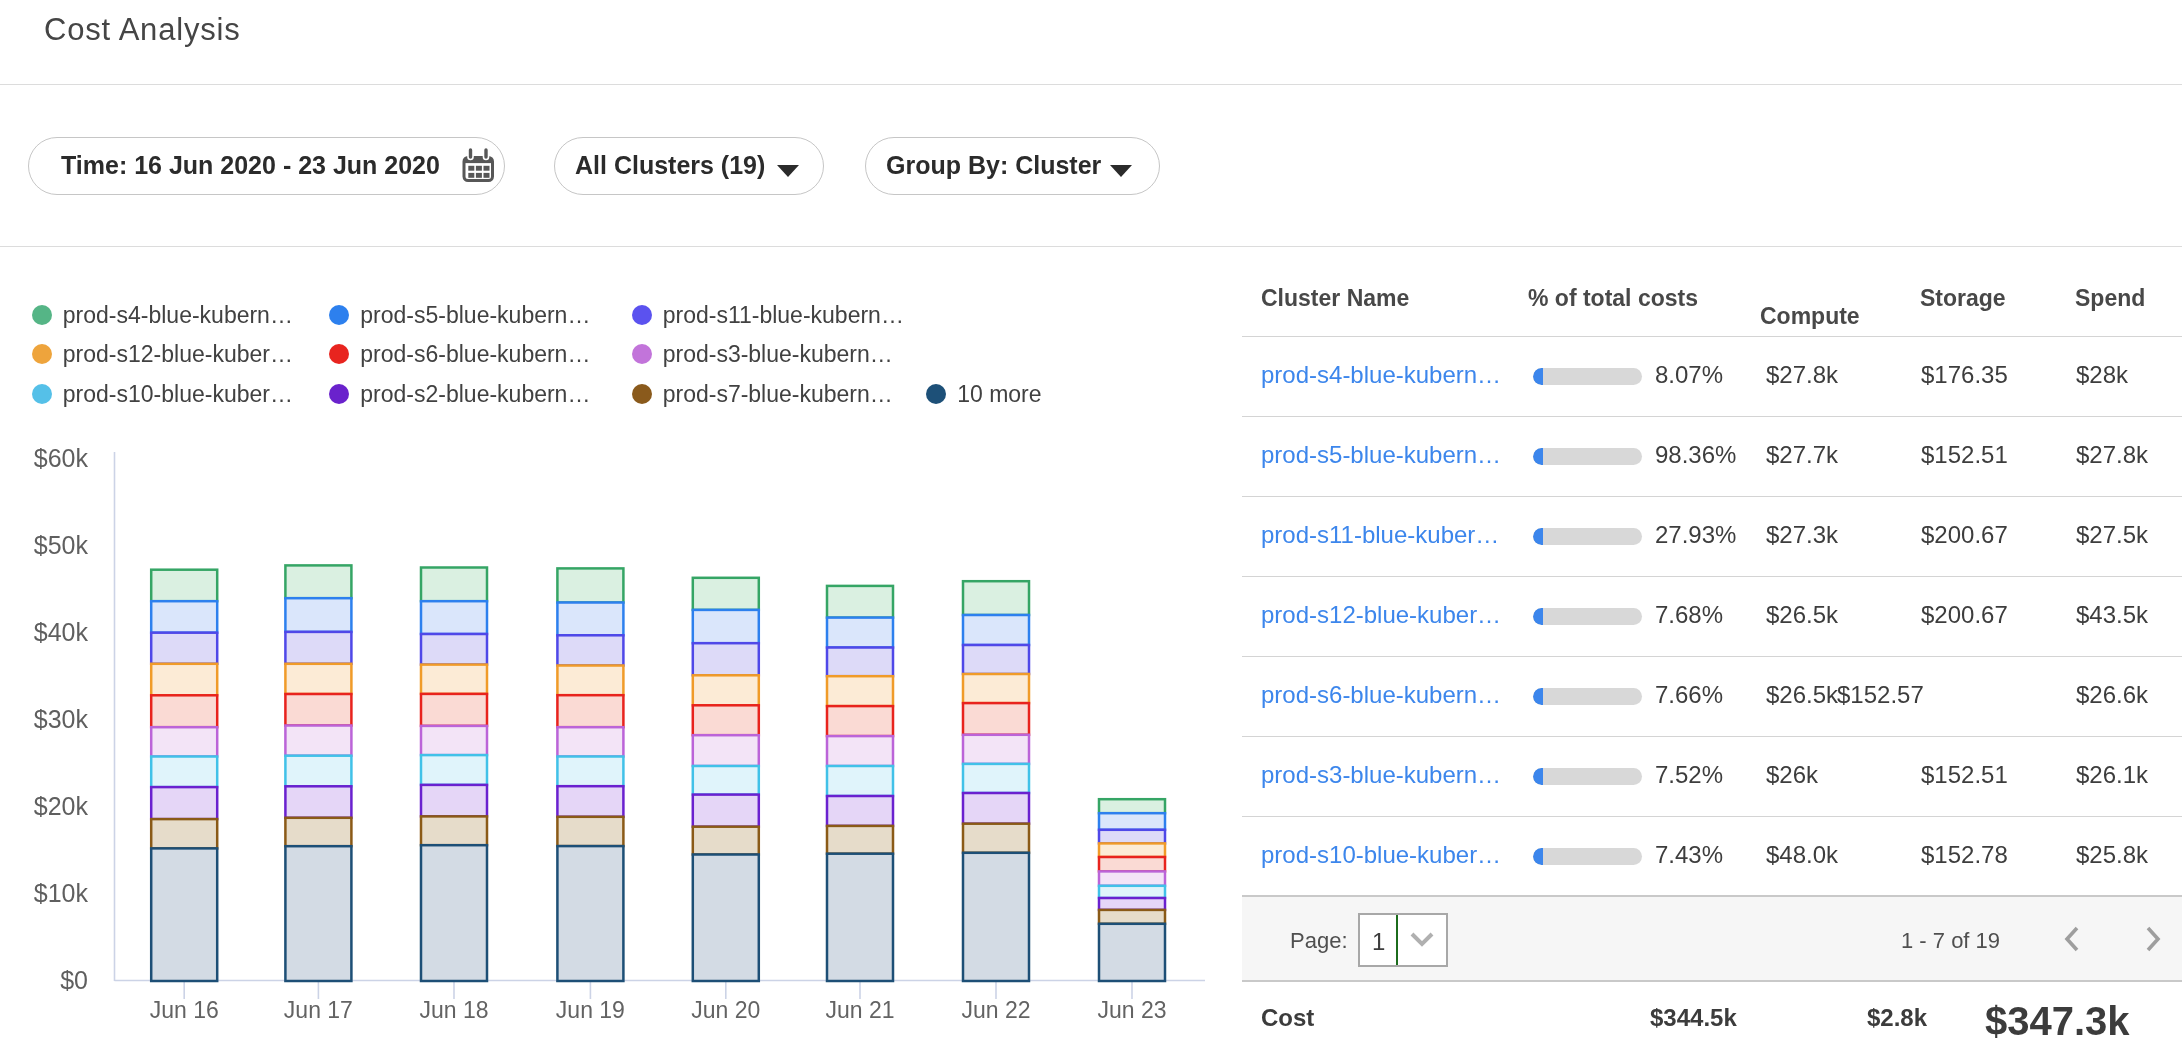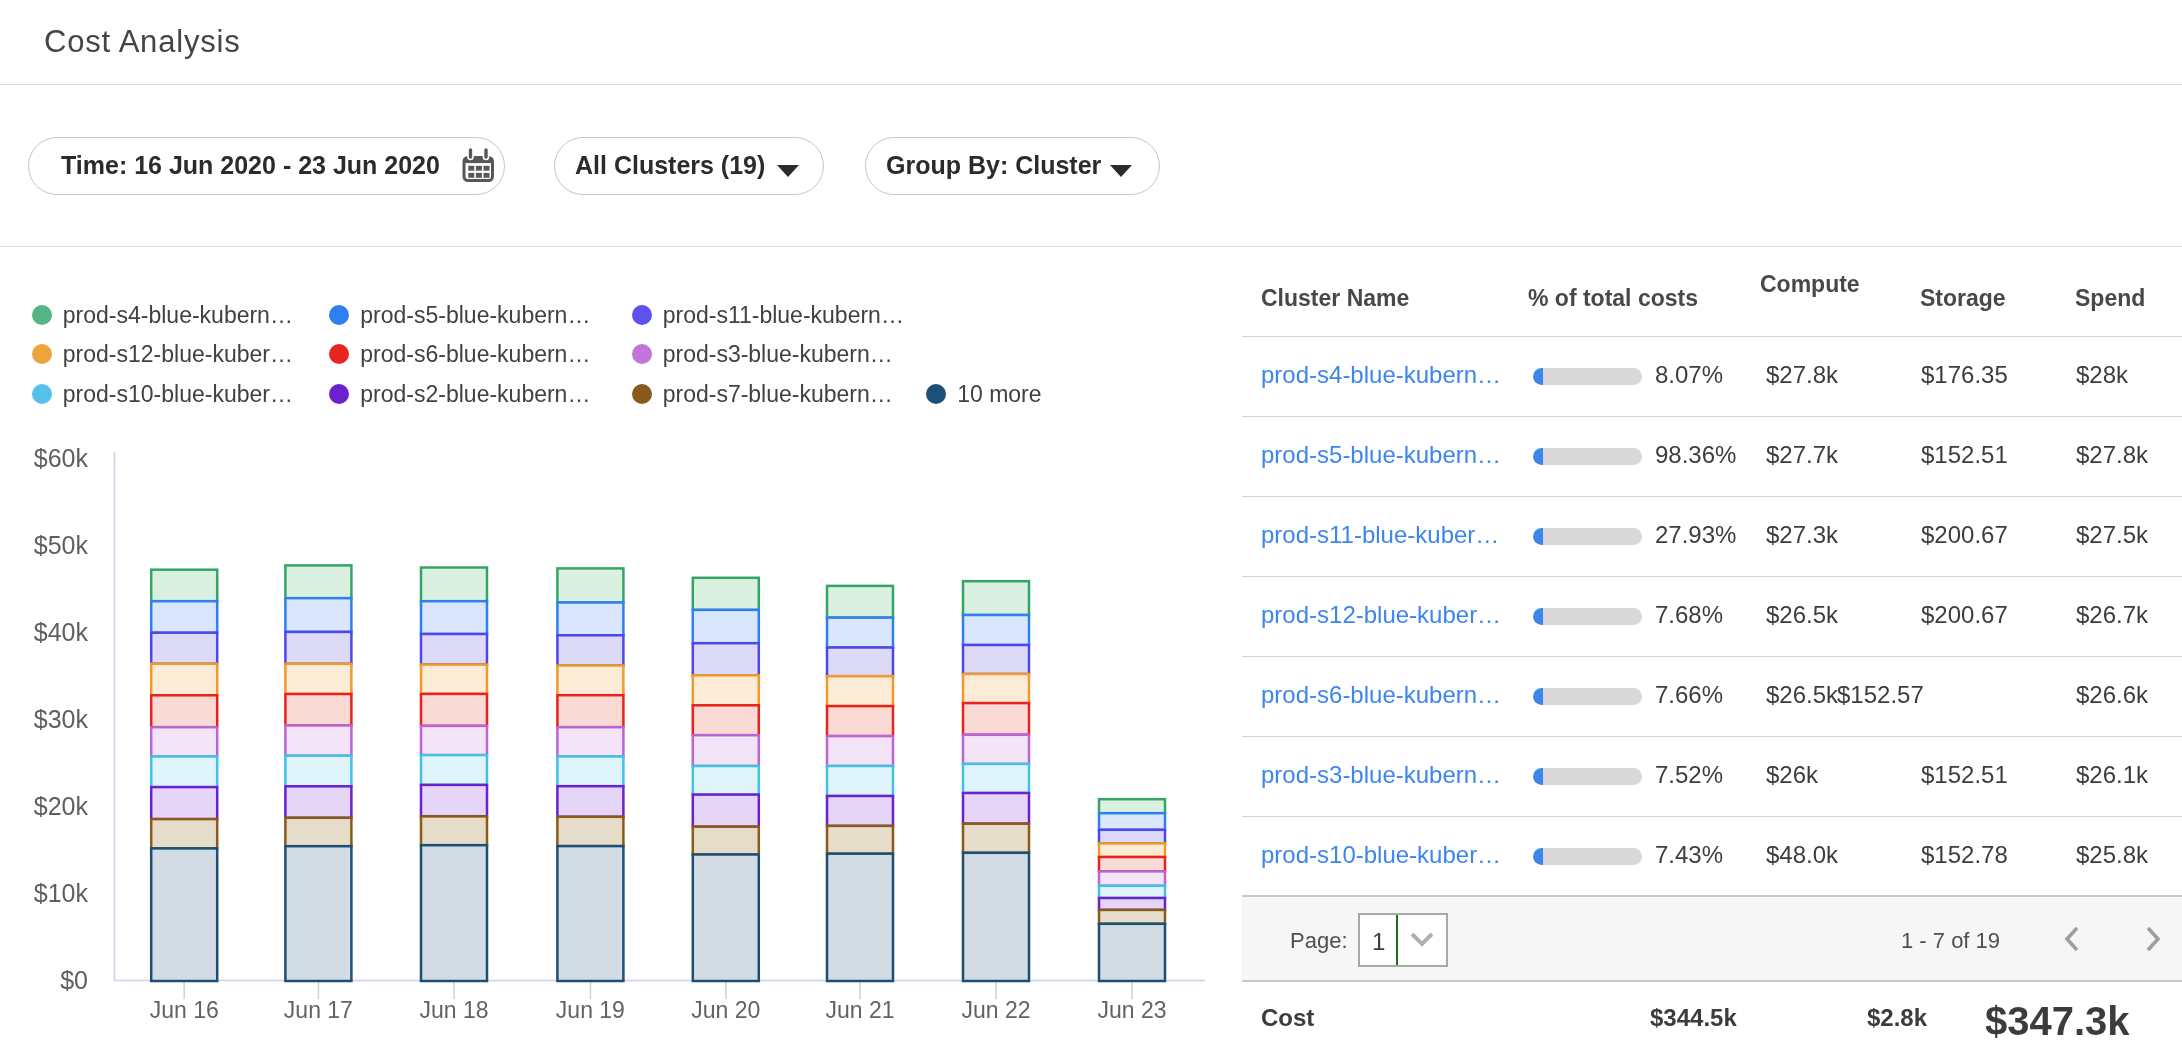--- a/index.html
+++ b/index.html
@@ -1,17 +1,17 @@
 <!DOCTYPE html>
 <html><head><meta charset="utf-8">
 <style>
 * { margin:0; padding:0; box-sizing:border-box; }
 html,body { width:2182px; height:1052px; background:#fff; font-family:"Liberation Sans",sans-serif; position:relative; overflow:hidden; }
 .abs { position:absolute; }
-h1 { position:absolute; left:44px; top:12px; font-size:31px; font-weight:500; color:#454545; letter-spacing:0.8px;margin-top:12px; }
+h1 { position:absolute; left:44px; top:12px; font-size:31px; font-weight:500; color:#454545; letter-spacing:0.8px; }
 .hr { position:absolute; left:0; width:2182px; height:0; border-top:1px solid #dcdcdc; }
 .pill { position:absolute; top:137px; height:58px; border:1.5px solid #c6c6c6; border-radius:29px; background:#fff; }
 .ptxt { position:absolute; font-size:25px; font-weight:bold; color:#2b2b2b; top:151px; white-space:nowrap; }
 .tri { position:absolute; width:0; height:0; border-left:11.5px solid transparent; border-right:11.5px solid transparent; border-top:12px solid #2b2b2b; top:165px; }
 .dot { position:absolute; width:20px; height:20px; border-radius:50%; }
 .ltxt { position:absolute; font-size:23px; color:#414141; white-space:nowrap; }
 .th { position:absolute; font-size:23px; font-weight:bold; color:#484848; white-space:nowrap; }
 .hdiv { position:absolute; left:1242px; width:940px; border-top:1px solid #d4d4d4; }
 .lnk { position:absolute; font-size:24px; color:#3c86ec; white-space:nowrap; }
 .cell { position:absolute; font-size:24px; color:#3d3d3d; white-space:nowrap; }
@@ -175,21 +175,21 @@
 <text x="454.0" y="1018" text-anchor="middle" font-size="23" fill="#636363">Jun 18</text>
 <text x="590.4" y="1018" text-anchor="middle" font-size="23" fill="#636363">Jun 19</text>
 <text x="725.8" y="1018" text-anchor="middle" font-size="23" fill="#636363">Jun 20</text>
 <text x="860.0" y="1018" text-anchor="middle" font-size="23" fill="#636363">Jun 21</text>
 <text x="996.0" y="1018" text-anchor="middle" font-size="23" fill="#636363">Jun 22</text>
 <text x="1132.0" y="1018" text-anchor="middle" font-size="23" fill="#636363">Jun 23</text>
 </svg>
 
 <div class="th" style="left:1261px;top:285px">Cluster Name</div>
 <div class="th" style="left:1528px;top:285px">% of total costs</div>
-<div class="th" style="left:1760px;top:271px">Compute</div>
+<div class="th" style="left:1760px;top:303px">Compute</div>
 <div class="th" style="left:1920px;top:285px">Storage</div>
 <div class="th" style="left:2075px;top:285px">Spend</div>
 <div class="hdiv" style="top:336px"></div>
 <div class="hdiv" style="top:416px"></div>
 <div class="hdiv" style="top:496px"></div>
 <div class="hdiv" style="top:576px"></div>
 <div class="hdiv" style="top:656px"></div>
 <div class="hdiv" style="top:736px"></div>
 <div class="hdiv" style="top:816px"></div>
 <div class="lnk" style="left:1261px;top:361px">prod-s4-blue-kubern…</div>
@@ -216,21 +216,21 @@
 <div class="cell" style="left:1766px;top:521px">$27.3k</div>
 <div class="cell" style="left:1921px;top:521px">$200.67</div>
 <div class="cell" style="left:2076px;top:521px">$27.5k</div>
 <div class="lnk" style="left:1261px;top:601px">prod-s12-blue-kuber…</div>
 <div class="pbar" style="left:1533px;top:608px">
     <div class="pfill"></div>
   </div>
 <div class="cell" style="left:1655px;top:601px">7.68%</div>
 <div class="cell" style="left:1766px;top:601px">$26.5k</div>
 <div class="cell" style="left:1921px;top:601px">$200.67</div>
-<div class="cell" style="left:2076px;top:601px">$26.7k</div>
+<div class="cell" style="left:2076px;top:601px">$43.5k</div>
 <div class="lnk" style="left:1261px;top:681px">prod-s6-blue-kubern…</div>
 <div class="pbar" style="left:1533px;top:688px">
     <div class="pfill"></div>
   </div>
 <div class="cell" style="left:1655px;top:681px">7.66%</div>
 <div class="cell" style="left:1766px;top:681px">$26.5k</div>
 <div class="cell" style="left:1837px;top:681px">$152.57</div>
 <div class="cell" style="left:2076px;top:681px">$26.6k</div>
 <div class="lnk" style="left:1261px;top:761px">prod-s3-blue-kubern…</div>
 <div class="pbar" style="left:1533px;top:768px">

